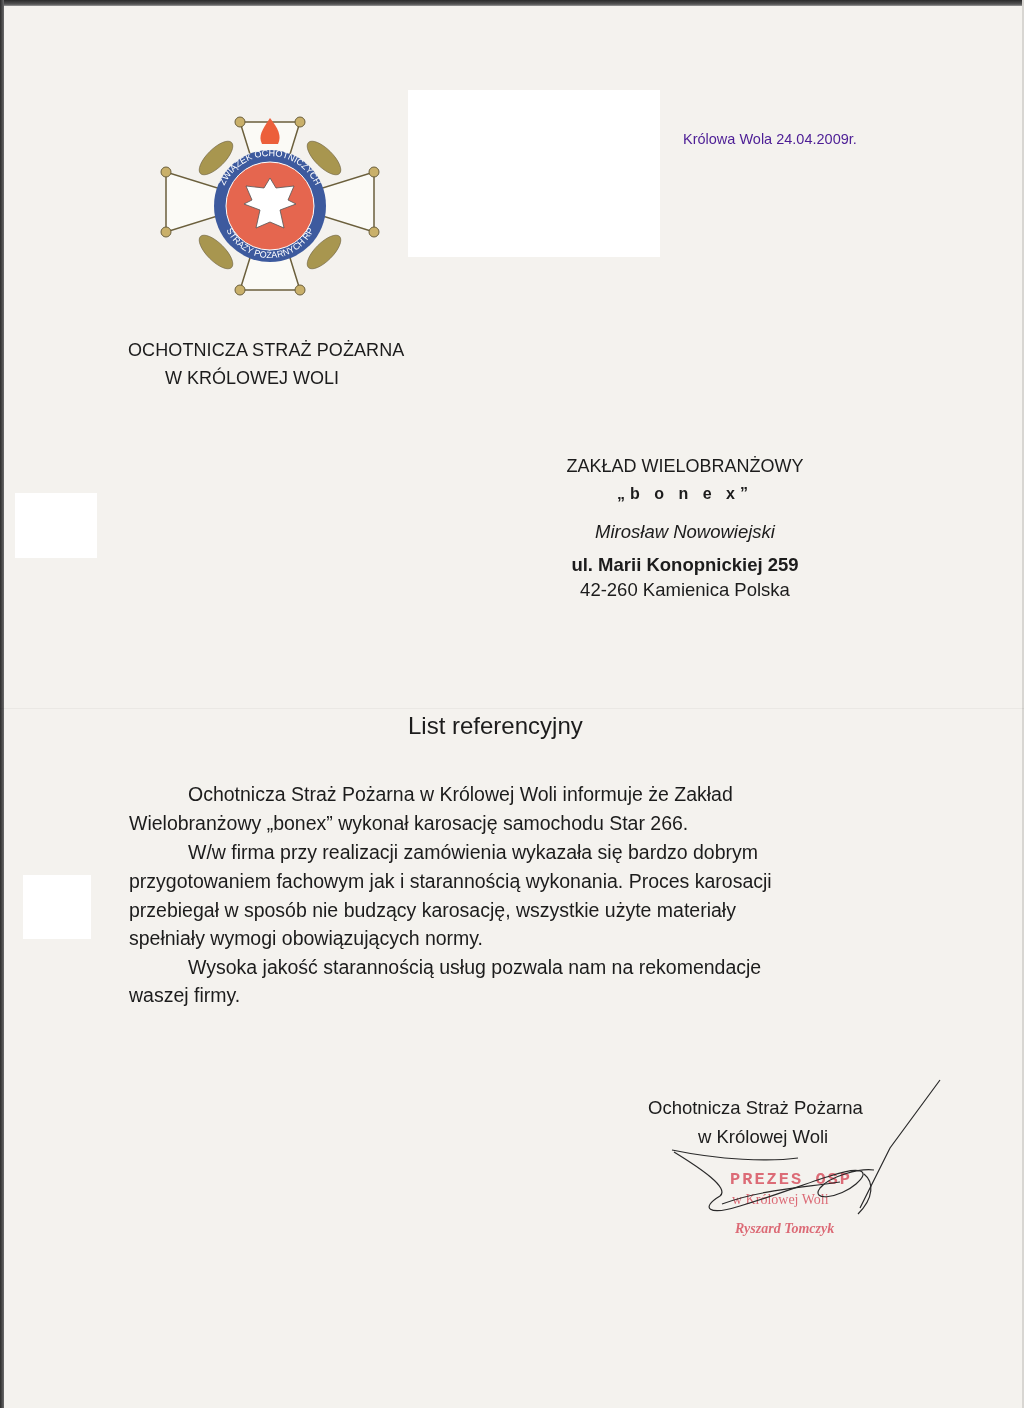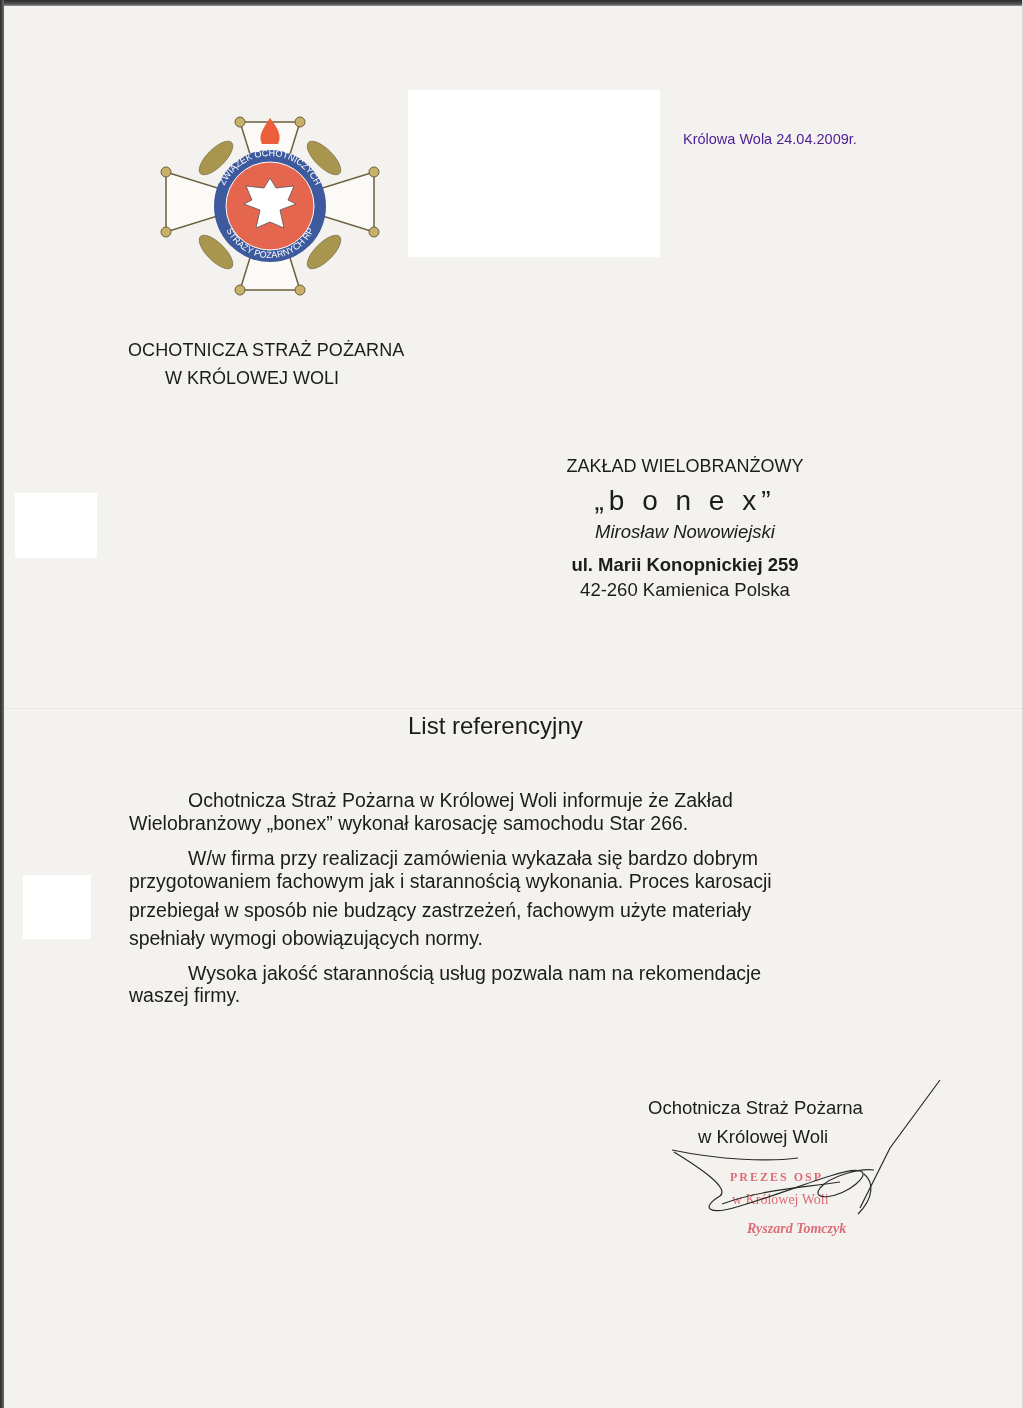--- a/index.html
+++ b/index.html
@@ -21,38 +21,38 @@
 
     .emblem { position: absolute; left: 158px; top: 100px; width: 224px; height: 210px; }
 
     .t { position: absolute; white-space: nowrap; }
     #date { left: 683px; top: 131px; font-size: 14.5px; color: #4c1d95; }
     #org1 { left: 128px; top: 340px; font-size: 18px; letter-spacing: 0.1px; }
     #org2 { left: 165px; top: 368px; font-size: 18px; }
 
     .addr { position: absolute; left: 540px; width: 290px; text-align: center; font-size: 18.5px; }
     #addr-1 { top: 456px; font-size: 18px; }
-    #addr-2 { top: 485px; font-size: 28px; font-weight: normal; letter-spacing: 5px; }
+    #addr-2 { top: 485px; font-size: 16px; font-weight: bold; letter-spacing: 5px; }
     #addr-3 { top: 521px; font-style: italic; }
     #addr-4 { top: 554px; font-weight: bold; }
     #addr-5 { top: 579px; }
 
     #title { left: 408px; top: 712px; font-size: 24px; }
 
     .body-line { position: absolute; left: 129px; font-size: 19.5px; white-space: nowrap; }
-    .indent { left: 188px; margin-top: 6px; }
+    .indent { left: 188px; }
 
     .sig-line { position: absolute; font-size: 18.5px; white-space: nowrap; }
     #sig-1 { left: 648px; top: 1097px; }
     #sig-2 { left: 698px; top: 1126px; }
 
     .stamp { position: absolute; color: #d85462; font-family: "Liberation Serif", serif; font-weight: bold; white-space: nowrap; opacity: 0.85; }
-    #stamp-1 { left: 730px; top: 1170px; font-size: 12px; letter-spacing: 2px; }
+    #stamp-1 { left: 730px; top: 1170px; font-size: 17px; letter-spacing: 2px; font-family: Liberation Mono, monospace; }
     #stamp-2 { left: 732px; top: 1192px; font-size: 14px; font-weight: normal; }
-    #stamp-3 { left: 735px; top: 1221px; font-size: 14px; font-style: italic; margin-left: 12px; }
+    #stamp-3 { left: 735px; top: 1221px; font-size: 14px; font-style: italic; }
 
     .signature { position: absolute; left: 660px; top: 1078px; width: 290px; height: 160px; }
   </style>
 </head>
 <body>
 
 <div class="scan-top"></div>
 <div class="scan-left"></div>
 <div class="scan-right"></div>
 <div class="fold"></div>
@@ -110,21 +110,21 @@
   <div class="addr" id="addr-5">42-260 Kamienica Polska</div>
 </div>
 
 <div class="t" id="title">List referencyjny</div>
 
 <div>
   <div class="body-line indent" style="top:783px">Ochotnicza Straż Pożarna w Królowej Woli informuje że Zakład</div>
   <div class="body-line" style="top:812px">Wielobranżowy „bonex” wykonał karosację samochodu Star 266.</div>
   <div class="body-line indent" style="top:841px">W/w firma przy realizacji zamówienia wykazała się bardzo dobrym</div>
   <div class="body-line" style="top:870px">przygotowaniem fachowym jak i starannością wykonania. Proces karosacji</div>
-  <div class="body-line" style="top:899px">przebiegał w sposób nie budzący zastrzeżeń, fachowym użyte materiały</div>
+  <div class="body-line" style="top:899px">przebiegał w sposób nie budzący karosację, wszystkie użyte materiały</div>
   <div class="body-line" style="top:927px">spełniały wymogi obowiązujących normy.</div>
   <div class="body-line indent" style="top:956px">Wysoka jakość starannością usług pozwala nam na rekomendacje</div>
   <div class="body-line" style="top:984px">waszej firmy.</div>
 </div>
 
 <div>
   <div class="sig-line" id="sig-1">Ochotnicza Straż Pożarna</div>
   <div class="sig-line" id="sig-2">w Królowej Woli</div>
   <div class="stamp" id="stamp-1">PREZES OSP</div>
   <div class="stamp" id="stamp-2">w Królowej Woli</div>

